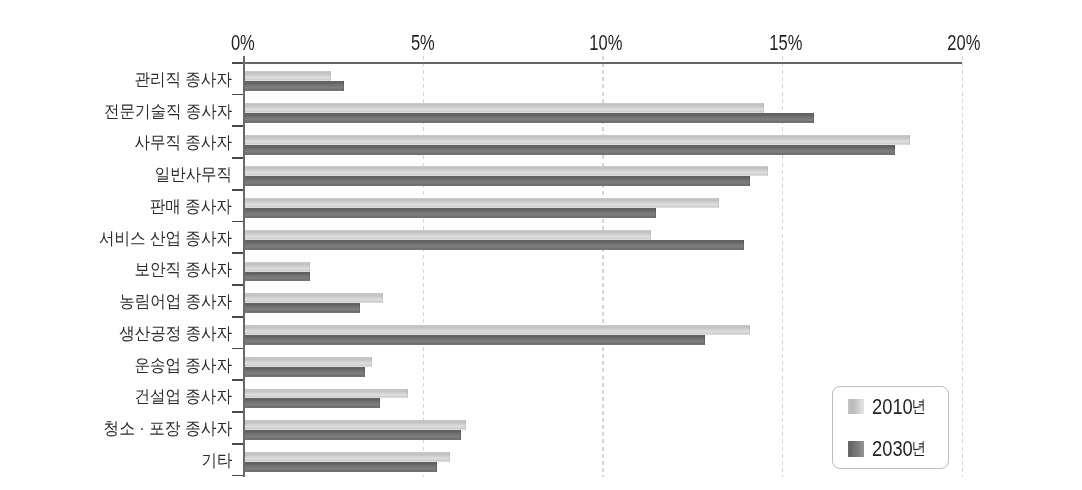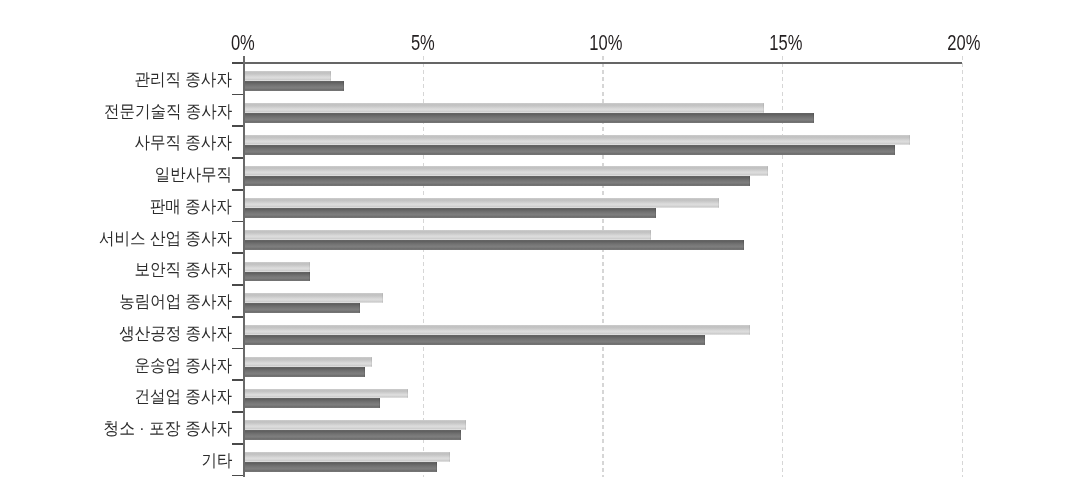--- a/index.html
+++ b/index.html
@@ -102,13 +102,25 @@
       <div class="cat-label" style="font-size: 17.2px; left: 141.28px; top: 197.82px; transform: scaleX(0.9039);">판매 종사자</div>
       <div class="cat-label" style="font-size: 17.2px; left: 84.94px; top: 229.56px; transform: scaleX(0.9055);">서비스 산업 종사자</div>
       <div class="cat-label" style="font-size: 17.2px; left: 124.09px; top: 261.3px; transform: scaleX(0.9028);">보안직 종사자</div>
       <div class="cat-label" style="font-size: 17.2px; left: 106.91px; top: 293.04px; transform: scaleX(0.902);">농림어업 종사자</div>
       <div class="cat-label" style="font-size: 17.2px; left: 106.91px; top: 324.78px; transform: scaleX(0.902);">생산공정 종사자</div>
       <div class="cat-label" style="font-size: 17.2px; left: 124.09px; top: 356.52px; transform: scaleX(0.9028);">운송업 종사자</div>
       <div class="cat-label" style="font-size: 17.2px; left: 124.09px; top: 388.25px; transform: scaleX(0.9028);">건설업 종사자</div>
       <div class="cat-label" style="font-size: 17.2px; left: 91.63px; top: 419.99px; transform: scaleX(0.9193);">청소 · 포장 종사자</div>
       <div class="cat-label" style="font-size: 17.2px; left: 197.63px; top: 451.73px; transform: scaleX(0.8972);">기타</div>
     </div>
+  <div class="legend-box" style="left: 832px; top: 386px; width: 116.5px; height: 83px;">
+    <div id="legendrows">
+        <div class="legend-row" style="left: 0px; top: 0px;">
+          <span class="legend-swatch s0" style="left:14.5px;top:11.8px;width:16.2px;height:15.7px"></span>
+          <span class="legend-label" style="left: 39.2px; top: 8.6px; font-size: 21.9px; transform: scaleX(0.838);">2010<span class="han" style="font-size: 17.15px; transform: scaleX(1.0084) translateY(-1.6px); margin-left: -1.5px;">년</span></span>
+        </div>
+        <div class="legend-row" style="left: 0px; top: 42.7px;">
+          <span class="legend-swatch s1" style="left:14.5px;top:11.8px;width:16.2px;height:15.7px"></span>
+          <span class="legend-label" style="left: 39.2px; top: 8.6px; font-size: 21.9px; transform: scaleX(0.838);">2030<span class="han" style="font-size: 17.15px; transform: scaleX(1.0084) translateY(-1.6px); margin-left: -1.5px;">년</span></span>
+        </div>
+      </div>
+  </div>
 </div>
 
 </body></html>

